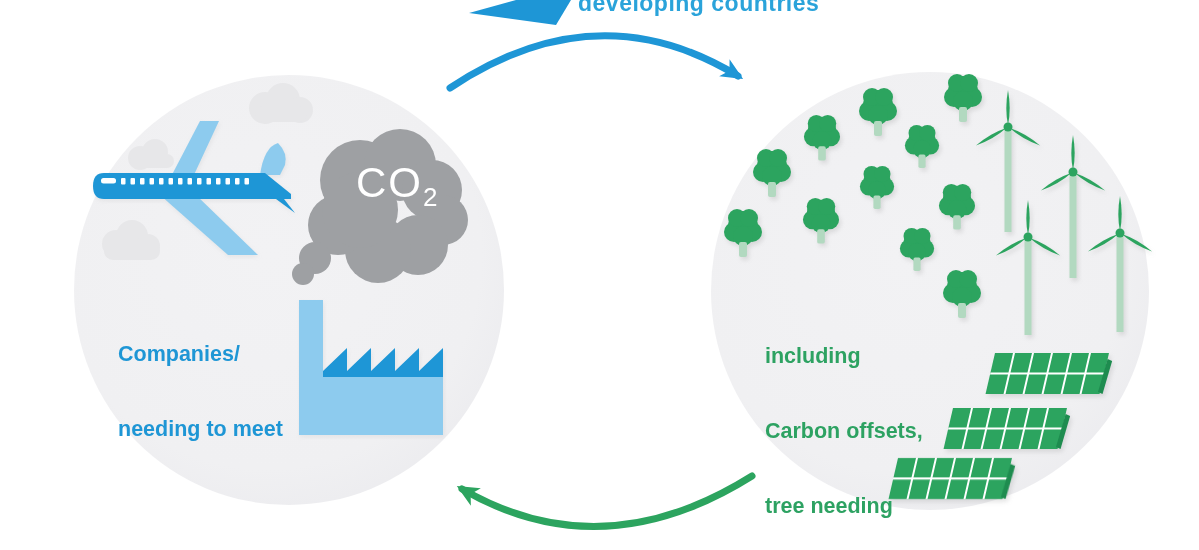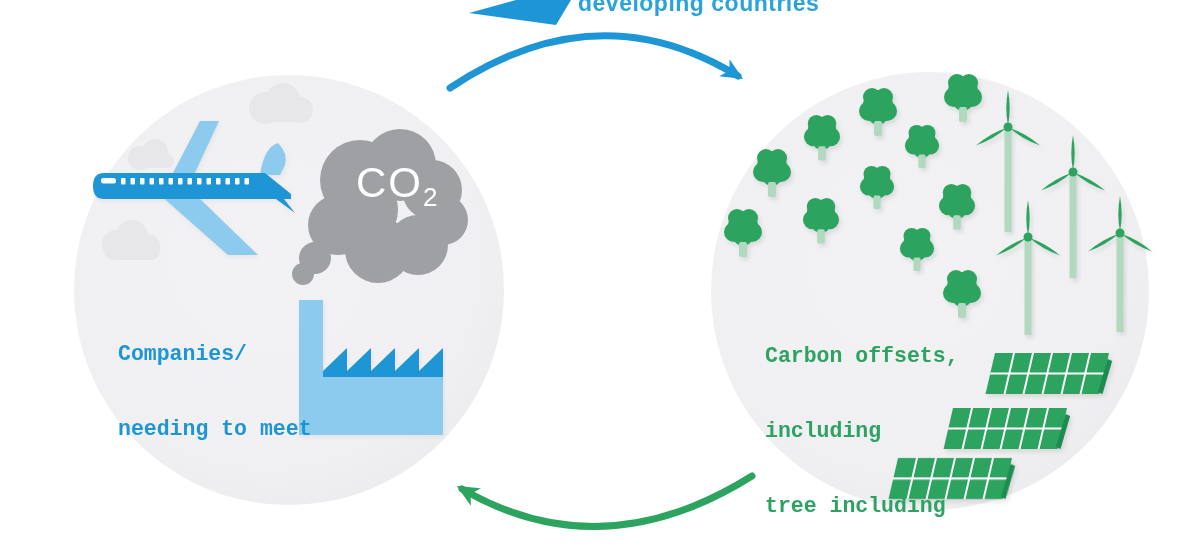--- a/index.html
+++ b/index.html
@@ -12,21 +12,21 @@
   .softshadow{filter:drop-shadow(1px 2px 2px rgba(120,120,120,0.10));}
   .caption-top{
     position:absolute;left:578px;top:-10px;width:300px;
     font-size:23px;font-weight:bold;color:#2aa3da;letter-spacing:0.5px;white-space:nowrap;
   }
   .label{
     position:absolute;font-size:21.5px;font-weight:bold;line-height:25px;white-space:pre;
   }
   .label-left{left:118px;top:292px;color:#1e96d5;}
   .label-right{left:765px;top:294px;color:#2da262;}
-  .label span{display:block;font-family:Liberation Mono, monospace;}
+  .label span{display:block;}
   .co2-text{
     font-family:"Liberation Sans", sans-serif;
     letter-spacing:2px;
   }
 </style>
 </head>
 <body>
 
 <div class="canvas">
 
@@ -188,20 +188,20 @@
   <div class="caption-top">developing countries</div>
 
   <div class="label label-left">
     <span>Companies/</span>
     <span>needing to meet</span>
     
     
   </div>
 
   <div class="label label-right">
+    <span>including</span>
     <span>Carbon offsets,</span>
-    <span>including</span>
-    <span>tree including</span>
+    <span>tree needing</span>
     
     
   </div>
 
 </div>
 
 </body></html>

